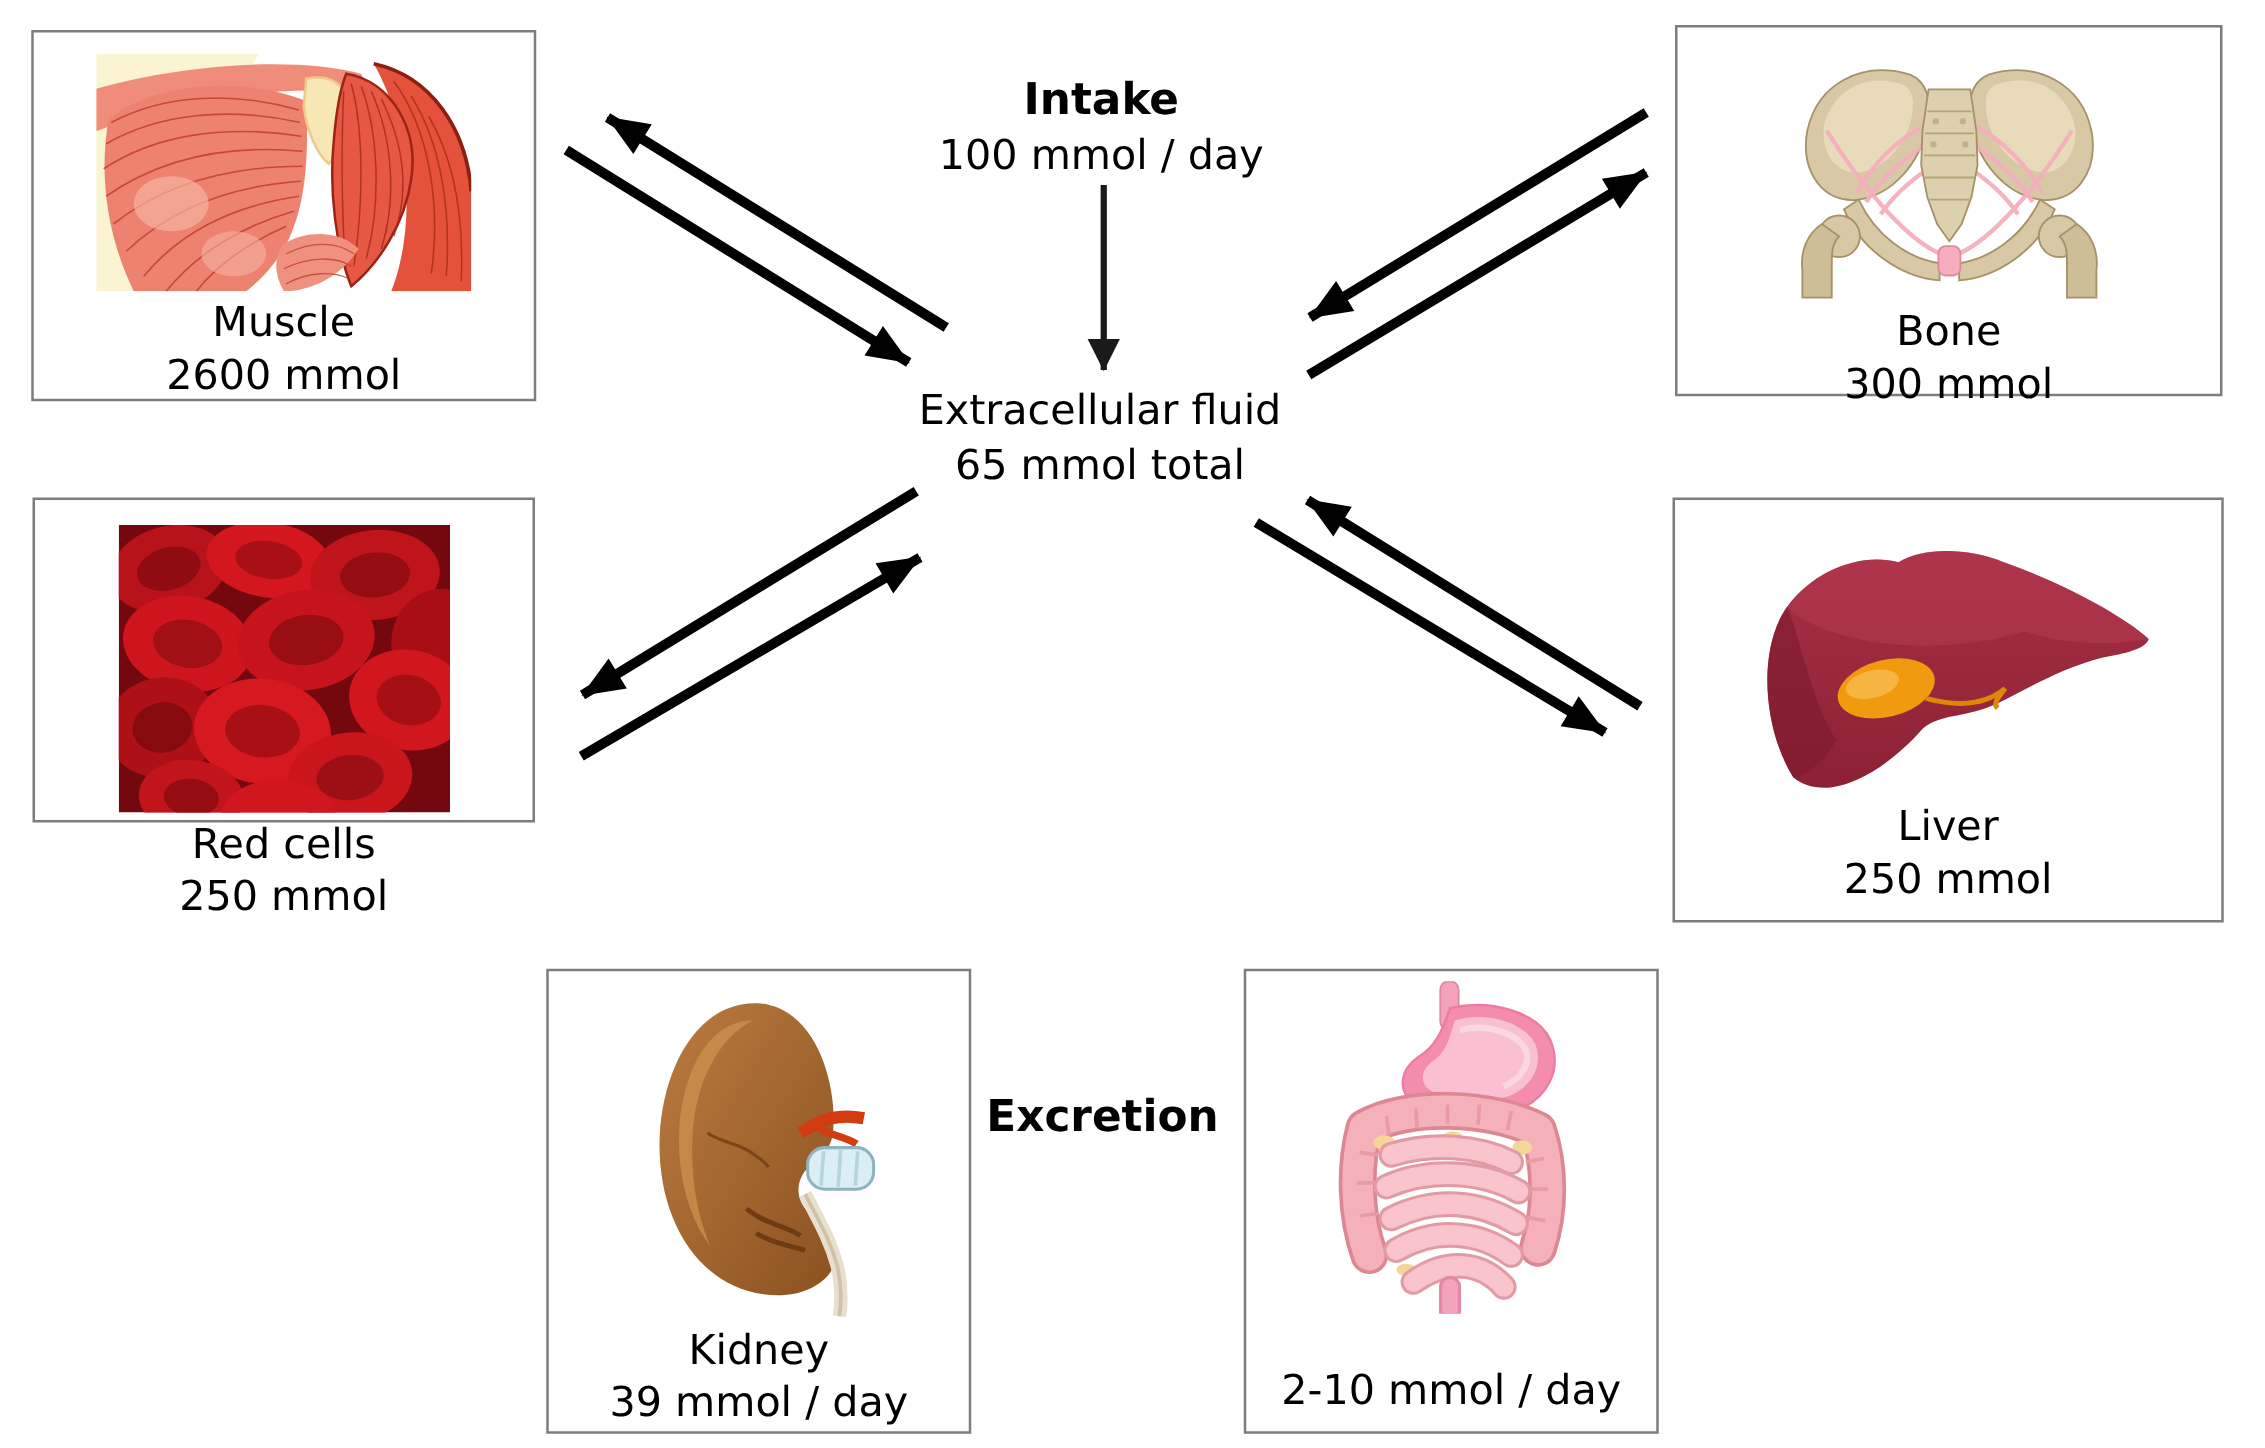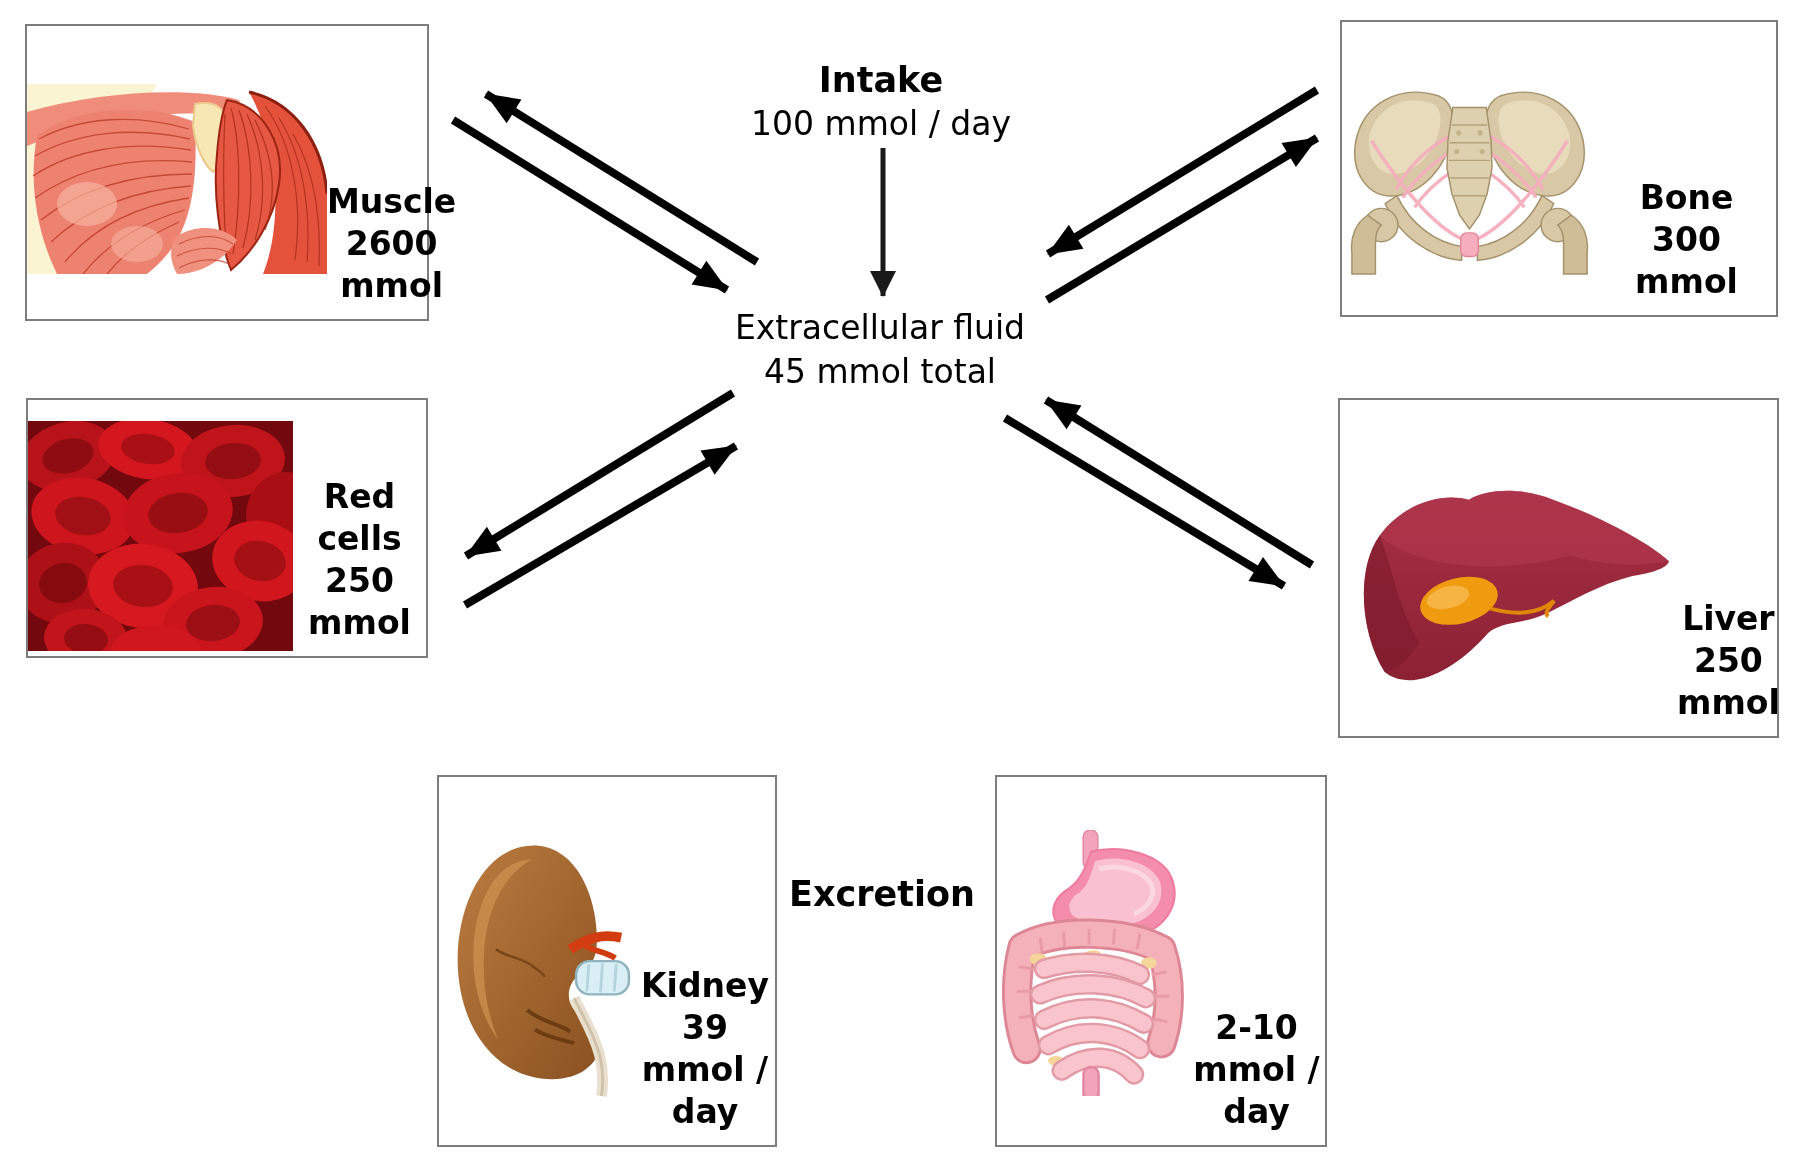--- a/index.html
+++ b/index.html
@@ -3,21 +3,21 @@
 <meta charset="utf-8">
 <style>
   html,body{margin:0;padding:0;background:#ffffff;}
   .canvas{
     position:relative;width:1812px;height:1158px;background:#ffffff;overflow:hidden;
     font-family:"DejaVu Sans","Liberation Sans",sans-serif;color:#000;
   }
   .arrow-layer{position:absolute;left:0;top:0;width:1812px;height:1158px;pointer-events:none;}
   .org-box{
     position:absolute;border:2px solid #7d7d7d;background:#fff;
-    display:flex;flex-direction:row;align-items:center;box-sizing:border-box;font-weight:bold;
+    display:flex;flex-direction:column;align-items:center;box-sizing:border-box;
   }
   .org-img{flex:0 0 auto;}
   .org-label{margin-top:auto;text-align:center;padding-bottom:12px;line-height:42px;font-size:33px;}
   .txt-block{position:absolute;text-align:center;line-height:44px;}
   .txt-title{font-size:35px;font-weight:bold;}
   .txt-line{font-size:33px;}
 </style>
 </head>
 <body>
 
@@ -43,21 +43,21 @@
     <line x1="1005" y1="418" x2="1284" y2="586" stroke="#000" stroke-width="8" marker-end="url(#ah)"></line>
   </svg>
 
   <div class="txt-block" style="left:681px;top:58px;width:400px;">
     <div class="txt-title">Intake</div>
     <div class="txt-line">100 mmol / day</div>
   </div>
 
   <div class="txt-block" style="left:630px;top:306px;width:500px;">
     <div class="txt-line">Extracellular fluid</div>
-    <div class="txt-line">45 mmol total</div>
+    <div class="txt-line">65 mmol total</div>
   </div>
 
   <div class="txt-block" style="left:682px;top:872px;width:400px;">
     <div class="txt-title">Excretion</div>
   </div>
 
   <div class="org-box" style="left:25px;top:24px;width:404px;height:297px;">
     <div class="org-img" style="margin-top:17px;">
       <svg width="300" height="190" viewBox="0 0 300 190">
         <rect width="300" height="190" fill="#ffffff"></rect>

